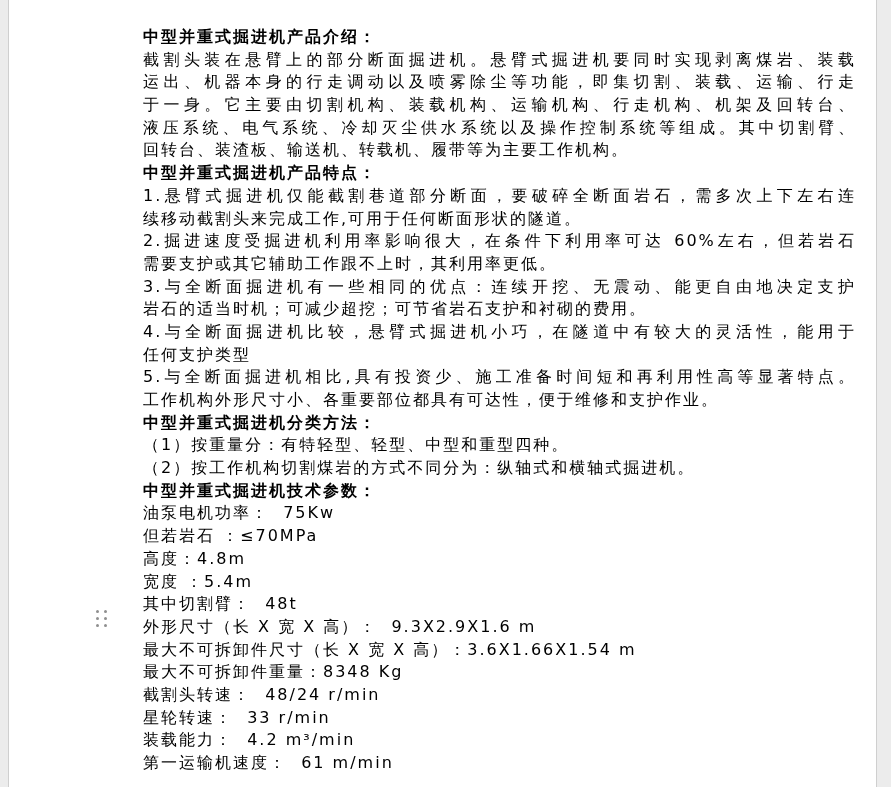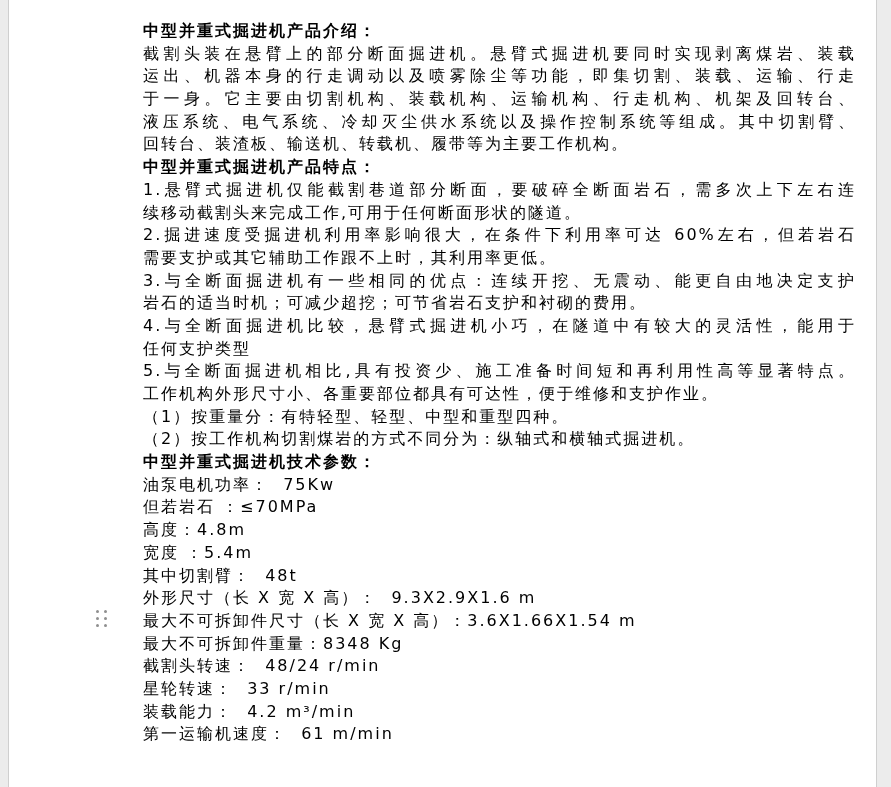--- a/index.html
+++ b/index.html
@@ -17,21 +17,21 @@
     font-family:"DejaVu Sans",sans-serif;
   }
   .gutter{position:absolute;top:0;height:100%;background:var(--gutter);}
   .gutter-left{left:0;width:9px;border-right:1px solid var(--gutter-border);}
   .gutter-right{right:0;width:15px;border-left:1px solid var(--gutter-border);}
   .page{
     position:absolute;left:10px;top:0;width:865px;height:100%;
     background:var(--page-bg);
   }
   .doc{
-    padding:20px 0 0 133px;
+    padding:26px 0 0 133px;
     width:846px;
   }
   .line{
     width:713px;
     height:22.7px;
     line-height:22.7px;
     font-size:16px;
     letter-spacing:2px;
     color:var(--text);
     white-space:pre;
@@ -74,20 +74,21 @@
       <div class="line body full">1.悬臂式掘进机仅能截割巷道部分断面，要破碎全断面岩石，需多次上下左右连</div>
       <div class="line body">续移动截割头来完成工作,可用于任何断面形状的隧道。</div>
       <div class="line body full">2.掘进速度受掘进机利用率影响很大，在条件下利用率可达 60%左右，但若岩石</div>
       <div class="line body">需要支护或其它辅助工作跟不上时，其利用率更低。</div>
       <div class="line body full">3.与全断面掘进机有一些相同的优点：连续开挖、无震动、能更自由地决定支护</div>
       <div class="line body">岩石的适当时机；可减少超挖；可节省岩石支护和衬砌的费用。</div>
       <div class="line body full">4.与全断面掘进机比较，悬臂式掘进机小巧，在隧道中有较大的灵活性，能用于</div>
       <div class="line body">任何支护类型</div>
       <div class="line body full">5.与全断面掘进机相比,具有投资少、施工准备时间短和再利用性高等显著特点。</div>
       <div class="line body">工作机构外形尺寸小、各重要部位都具有可达性，便于维修和支护作业。</div>
+      <div class="line heading">中型并重式掘进机分类方法：</div>
       <div class="line body">（1）按重量分：有特轻型、轻型、中型和重型四种。</div>
       <div class="line body">（2）按工作机构切割煤岩的方式不同分为：纵轴式和横轴式掘进机。</div>
       <div class="line heading">中型并重式掘进机技术参数：</div>
       <div class="line body">油泵电机功率：  75Kw</div>
       <div class="line body">但若岩石 ：≤70MPa</div>
       <div class="line body">高度：4.8m</div>
       <div class="line body">宽度 ：5.4m</div>
       <div class="line body">其中切割臂：  48t</div>
       <div class="line body">外形尺寸（长 X 宽 X 高）：  9.3X2.9X1.6 m</div>
       <div class="line body">最大不可拆卸件尺寸（长 X 宽 X 高）：3.6X1.66X1.54 m</div>

